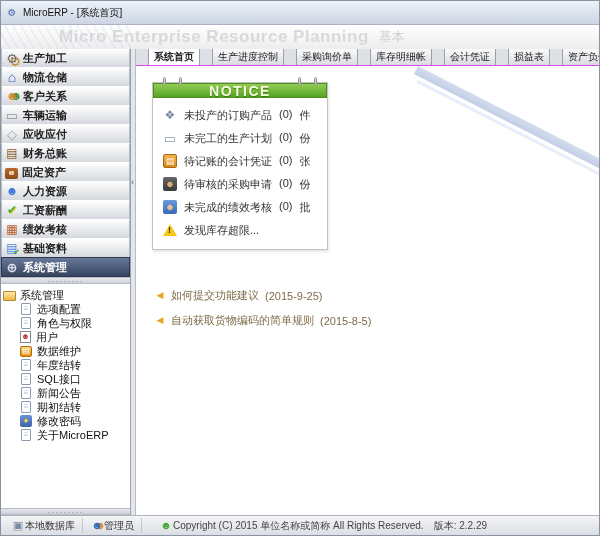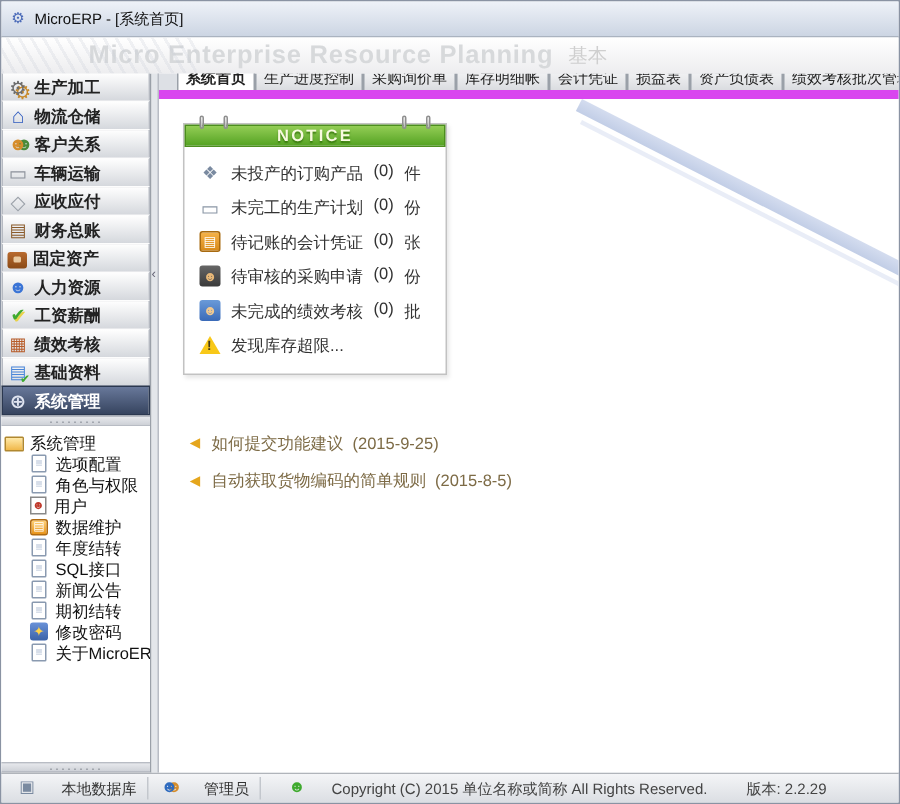--- a/index.html
+++ b/index.html
@@ -13,59 +13,59 @@
   
   .banner { height:24px; flex:none; background:linear-gradient(#ffffff,#ededef); display:flex; align-items:center; padding-left:58px; position:relative; overflow:hidden; }
   .banner::before { content:""; position:absolute; left:0; top:0; width:130px; height:100%;
     background:repeating-linear-gradient(60deg,rgba(200,205,215,.25) 0 2px,transparent 2px 7px); }
   .banner-title { font-size:17px; font-weight:bold; color:#d7d9db; letter-spacing:.5px; white-space:nowrap; }
   .banner-edition { font-size:13px; color:#cfcfcf; margin-left:10px; }
 
   .body { flex:1; min-height:0; display:flex; background:#e8eaee; }
 
   
-  .sidebar { width:100px; flex:none; display:flex; flex-direction:column; background:#fff; border-right:1px solid #9aa0a8; }
+  .sidebar { width:130px; flex:none; display:flex; flex-direction:column; background:#fff; border-right:1px solid #9aa0a8; }
   .acc-item { height:20px; flex:none; display:flex; align-items:center; gap:4px; padding:0 3px;
     background:linear-gradient(#fefefe,#d5d8dd); border:1px solid #b6bac2; border-top-color:#fdfdfd; margin-top:-1px;
     font-size:11px; font-weight:bold; color:#222; cursor:pointer; white-space:nowrap; overflow:hidden; }
   .acc-item.acc-active { background:linear-gradient(#68789a,#36445f); color:#fff; border-color:#2b3850; }
   .h-splitter { height:7px; flex:none; background:linear-gradient(#e6e8ec,#cfd2d8); border-top:1px solid #b8bcc4; border-bottom:1px solid #b8bcc4; display:flex; align-items:center; justify-content:center; cursor:row-resize; }
   .h-splitter::before { content:"·········"; color:#8a8f98; font-size:9px; line-height:2px; letter-spacing:1px; }
   .tree { flex:1; min-height:0; background:#fff; padding:4px 2px; font-size:11px; color:#111; overflow:hidden; }
   .tree-row { display:flex; align-items:center; gap:4px; height:14px; cursor:pointer; white-space:nowrap; }
   .tree-row.child { padding-left:16px; }
 
   .v-splitter { width:5px; flex:none; background:#e3e6ea; border-right:1px solid #b8bcc4; position:relative; cursor:col-resize; }
   .v-splitter::before { content:"‹"; position:absolute; top:128px; left:0px; font-size:9px; color:#667; }
 
   
   .main { flex:1; min-width:0; display:flex; flex-direction:column; }
-  .tabbar { height:17px; flex:none; background:#dde0e5; border-bottom:6px solid #d946ef; display:flex; align-items:flex-end; padding-left:12px; gap:0; overflow:hidden; }
+  .tabbar { height:17px; flex:none; background:#dde0e5; border-bottom:1px solid #d946ef; display:flex; align-items:flex-end; padding-left:12px; gap:12px; overflow:hidden; }
   .tab { font-size:10px; color:#222; padding:2px 5px 1px; background:linear-gradient(#fcfcfc,#dadce0); border:1px solid #9aa0a8; border-bottom:none; border-radius:3px 3px 0 0; white-space:nowrap; cursor:pointer; }
   .tab.tab-active { background:#fff; font-weight:bold; position:relative; top:1px; padding-bottom:2px; }
 
   .content { flex:1; min-height:0; background:#fff; position:relative; overflow:hidden; padding:4px 0 0 16px; }
   .stripe1 { position:absolute; left:282px; top:0px; width:520px; height:9px; background:linear-gradient(#ccd6ec,#b7c5e2); transform:rotate(27deg); transform-origin:left top; opacity:.85; pointer-events:none; }
   .stripe2 { position:absolute; left:282px; top:14px; width:520px; height:3px; background:#dfe6f3; transform:rotate(27deg); transform-origin:left top; opacity:.7; pointer-events:none; }
 
   
   .notice-box { width:176px; margin-top:12px; position:relative; background:#fff; border:1px solid #c2c2c2; box-shadow:1px 2px 3px rgba(0,0,0,.10); }
-  .notice-header { height:15px; background:linear-gradient(#93cd55,#55a323); border:1px solid #4c8e1e; display:flex; align-items:center; justify-content:center; font-size:11px; font-weight:bold; color:#f7fadf; letter-spacing:1.5px; text-shadow:0 1px 1px #3a7a10; }
+  .notice-header { height:15px; background:linear-gradient(#93cd55,#55a323); border:1px solid #4c8e1e; display:flex; align-items:center; justify-content:center; font-size:14px; font-weight:bold; color:#f7fadf; letter-spacing:1.5px; text-shadow:0 1px 1px #3a7a10; }
   .pin { position:absolute; top:-6px; width:3px; height:9px; background:linear-gradient(#f2f2f2,#b5b5b5); border:1px solid #8f8f8f; border-radius:2px; }
   .pin.p1{left:10px} .pin.p2{left:26px} .pin.p3{right:26px} .pin.p4{right:10px}
   .notice-list { padding:10px 8px 11px 10px; display:flex; flex-direction:column; gap:8px; }
   .notice-item { display:flex; gap:7px; font-size:11px; color:#333; cursor:pointer; white-space:nowrap; }
 
   
   .announcements { margin-top:38px; display:flex; flex-direction:column; gap:10px; padding-left:3px; }
   .announce-item { display:flex; align-items:center; gap:6px; font-size:11px; color:#7d6b46; cursor:pointer; white-space:nowrap; }
 
   
   .statusbar { height:20px; flex:none; background:linear-gradient(#f4f5f7,#dbdee3); border-top:1px solid #b0b4ba; display:flex; align-items:center; font-size:10px; color:#333; padding:0 3px; }
-  .status-cell { display:flex; align-items:center; gap:16px; padding:0 7px; height:15px; border-right:1px solid #c3c7cd; white-space:nowrap; }
+  .status-cell { display:flex; align-items:center; gap:0; padding:0 7px; height:15px; border-right:1px solid #c3c7cd; white-space:nowrap; }
   .status-cell.wide { border-right:none; margin-left:10px; color:#444; }
   .status-version { margin-left:10px; }
 
   
   .icon { display:inline-flex; align-items:center; justify-content:center; width:14px; height:14px; flex:none; line-height:1; }
   .i-app-icon::before { content:"⚙"; color:#4a6ab8; font-size:10px; }
   .i-gears-icon::before { content:"⚙"; color:#6e6e6e; font-size:13px; text-shadow:3px 3px 0 #c88a2a; }
   .i-warehouse-icon::before { content:"⌂"; color:#2f5bbf; font-size:14px; font-weight:bold; }
   .i-customers-icon::before { content:"☻"; color:#d58d2c; font-size:12px; text-shadow:4px 0 0 #4a8a3a; }
   .i-truck-icon::before { content:"▭"; color:#8d939c; font-size:13px; font-weight:bold; }

